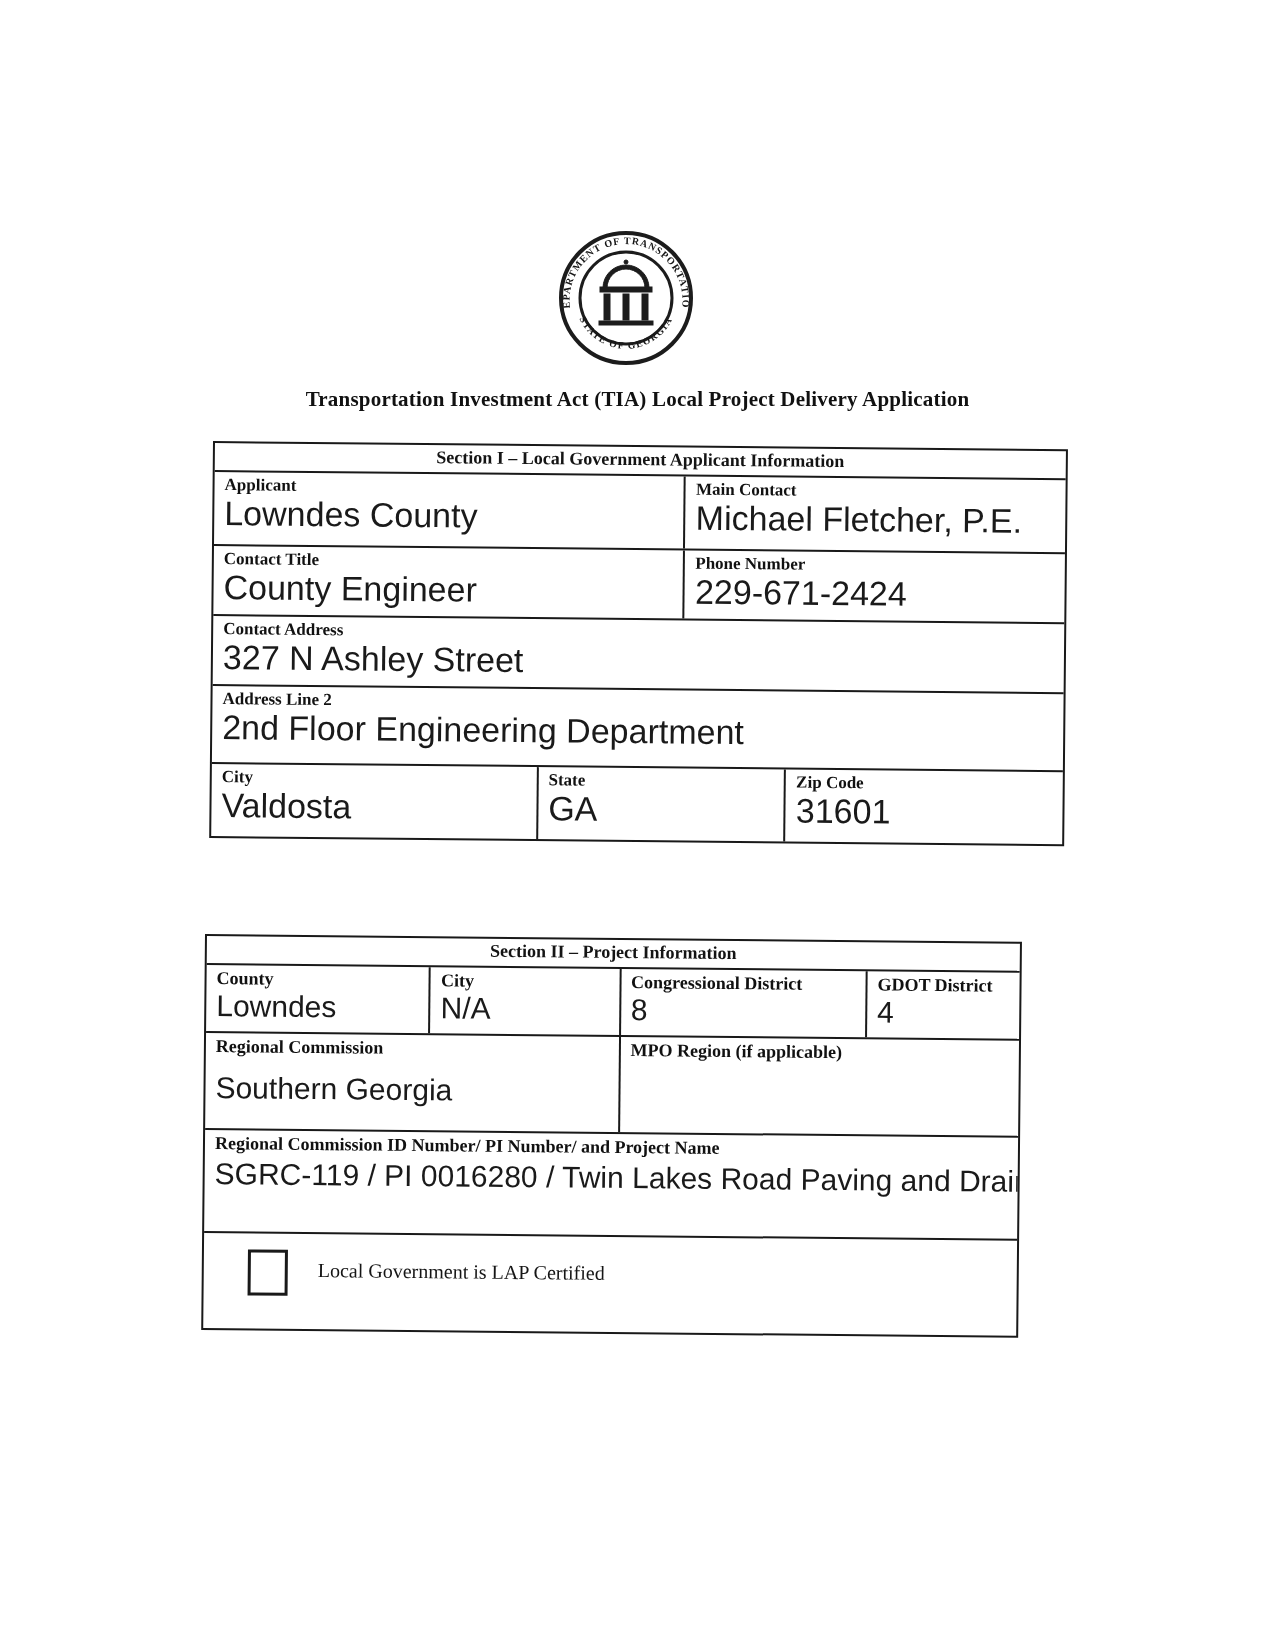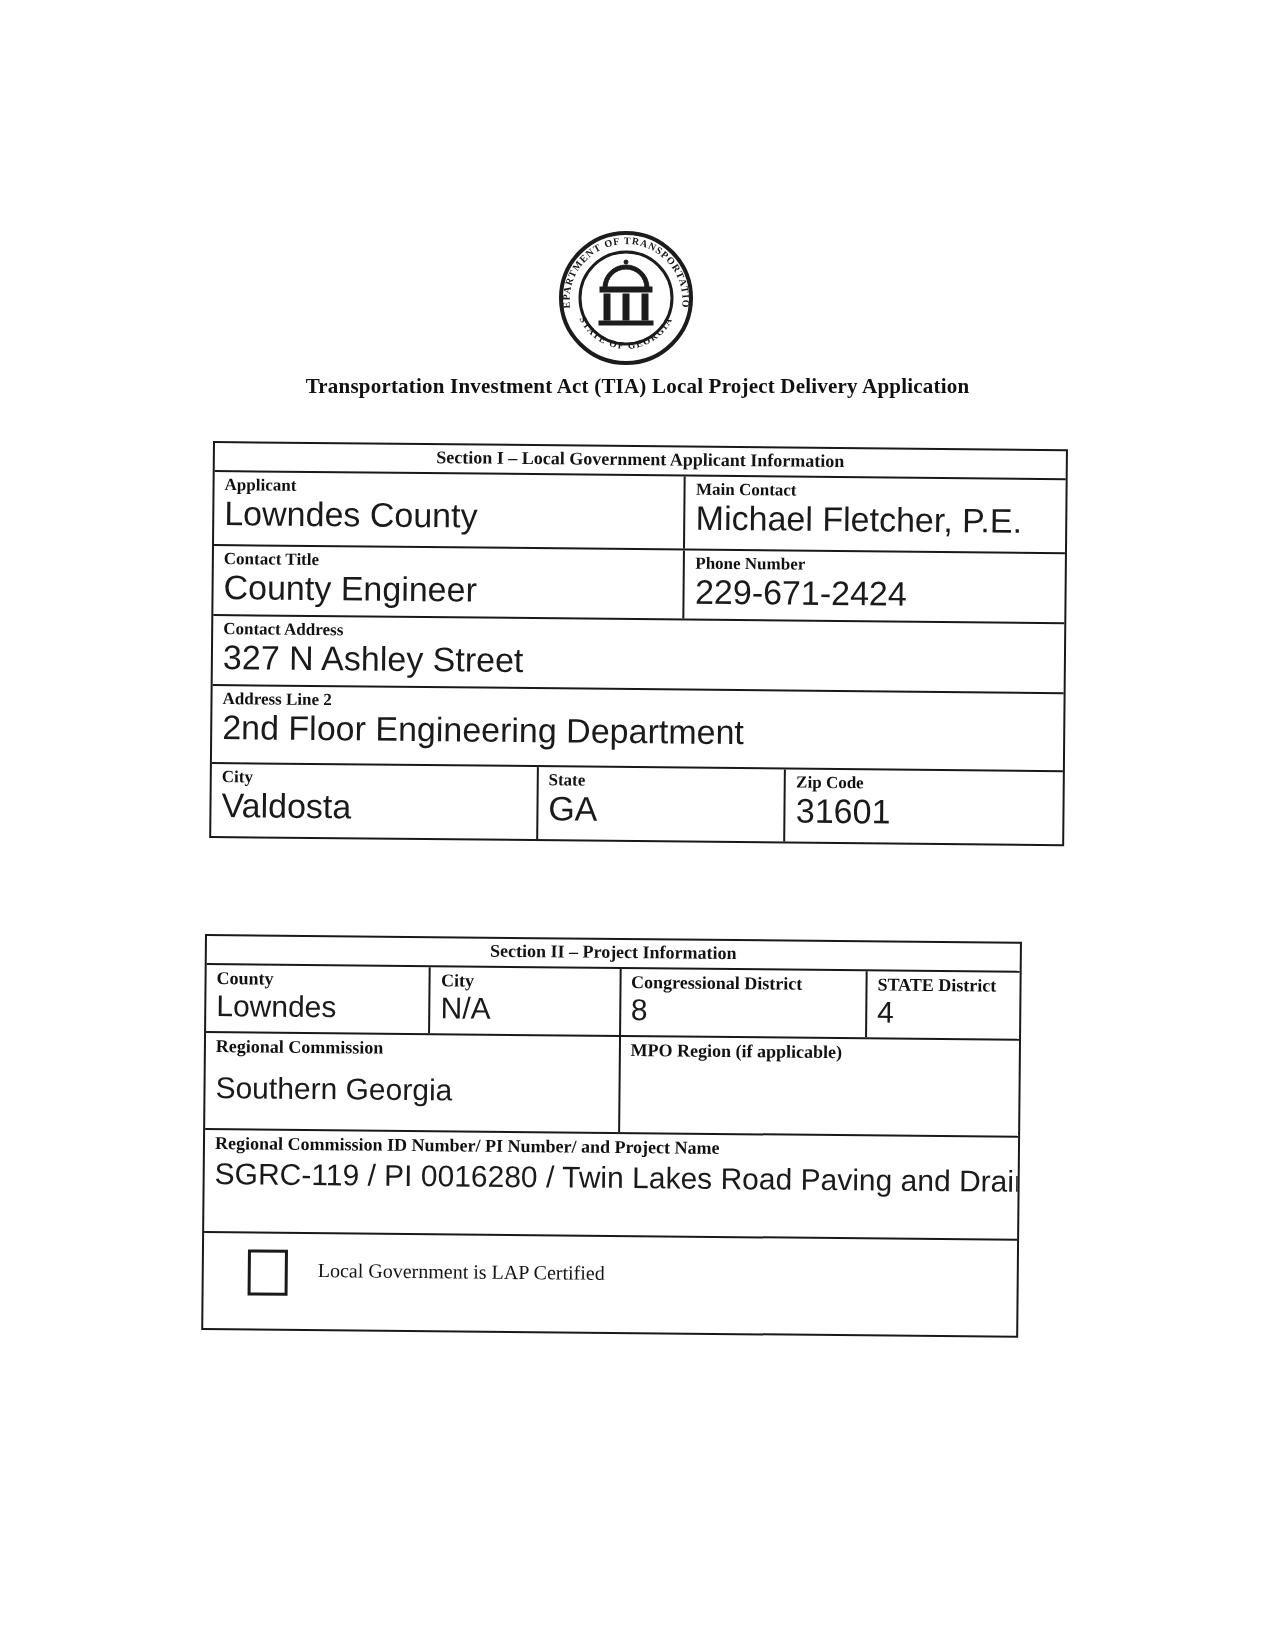--- a/index.html
+++ b/index.html
@@ -6,21 +6,21 @@
   .page {
     position:relative; width:1275px; height:1651px; background:#ffffff;
     font-family:"Liberation Serif", serif; color:#141414; overflow:hidden;
   }
 
   
   .seal { position:absolute; left:556px; top:228px; width:140px; height:140px; }
 
   
   .doc-title {
-    position:absolute; top:374px; left:0; width:100%; text-align:center;
+    position:absolute; top:387px; left:0; width:100%; text-align:center;
     font-size:21px; font-weight:bold; letter-spacing:0.2px; color:#111;
   }
 
   
   .tbl {
     position:absolute; background:#fff; border:2px solid #191919;
     transform:rotate(0.55deg); transform-origin:0 0;
   }
   .tbl1 { left:213px; top:441px; width:851px; }
   .tbl2 { left:205px; top:934px; width:813px; }
@@ -175,21 +175,21 @@
       </div>
       <div class="cell c2-city">
         <div class="lbl">City</div>
         <div class="val">N/A</div>
       </div>
       <div class="cell c2-cd">
         <div class="lbl">Congressional District</div>
         <div class="val">8</div>
       </div>
       <div class="cell c2-gdot">
-        <div class="lbl">STATE District</div>
+        <div class="lbl">GDOT District</div>
         <div class="val">4</div>
       </div>
     </div>
 
     <div class="row r2-rc">
       <div class="cell c2-rc">
         <div class="lbl">Regional Commission</div>
         <div class="val val-rc">Southern Georgia</div>
       </div>
       <div class="cell c2-mpo">

